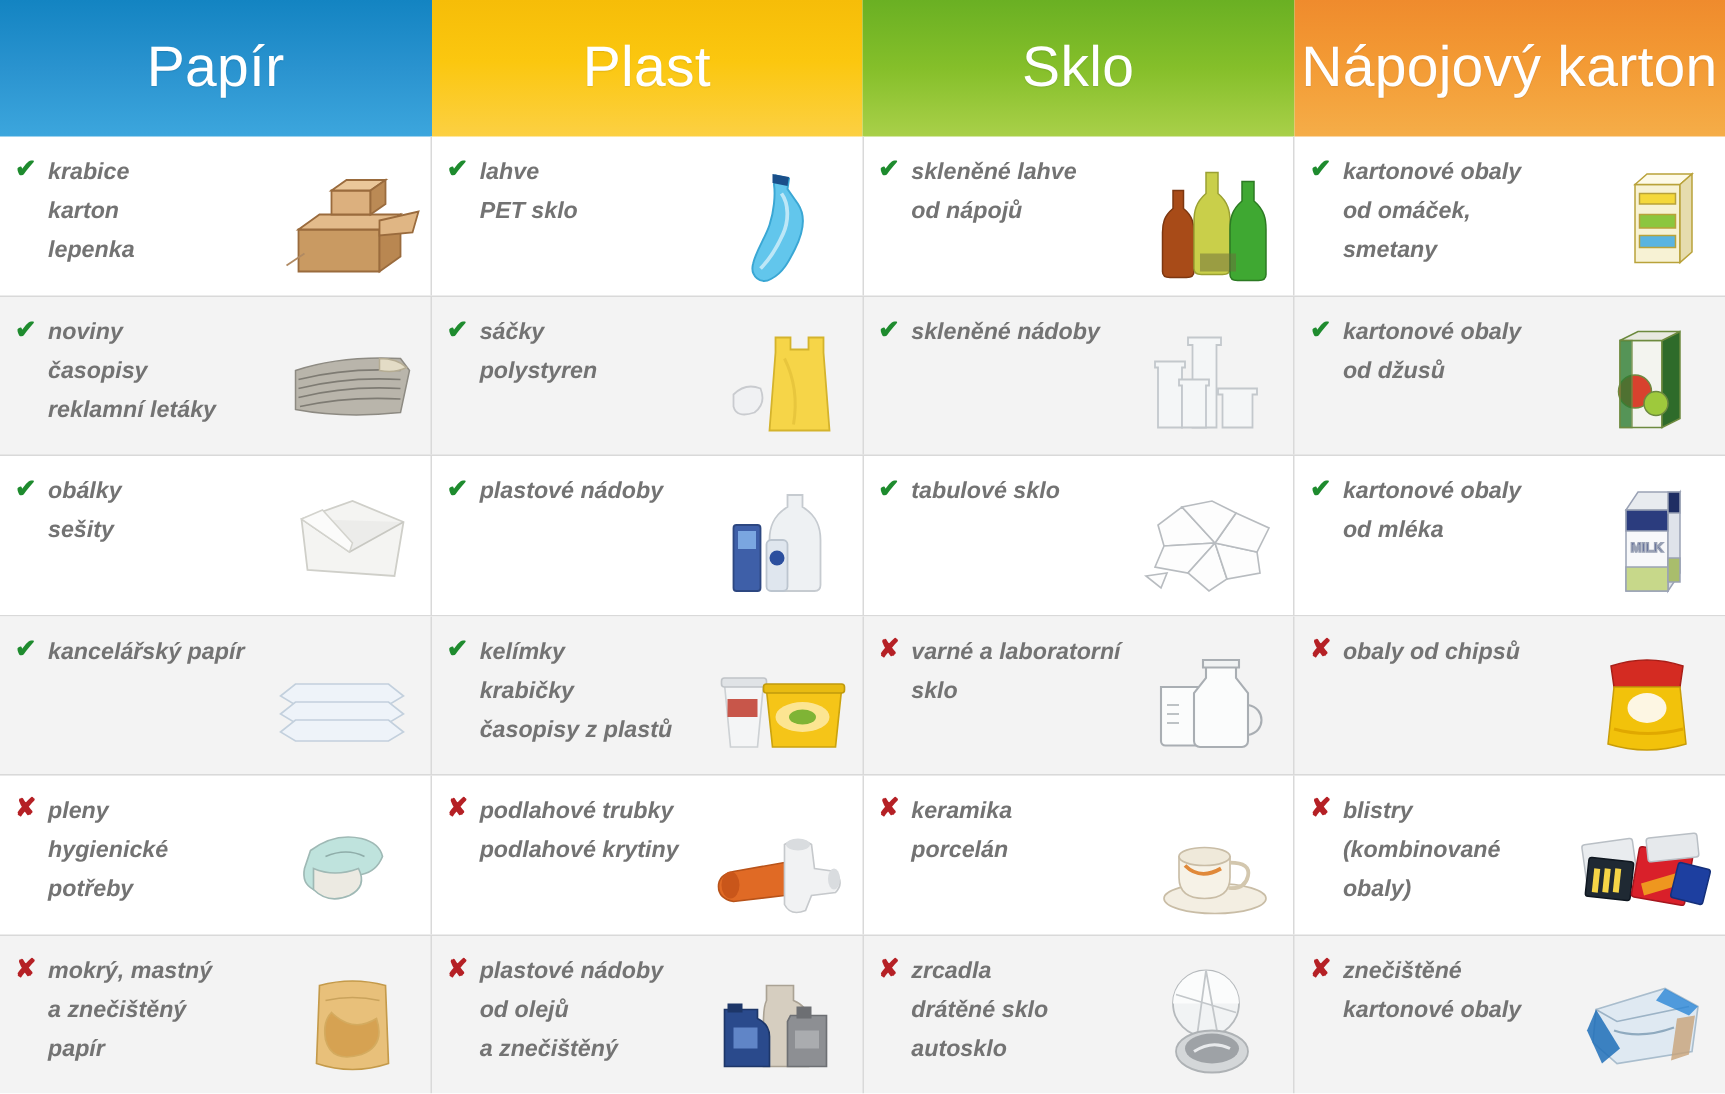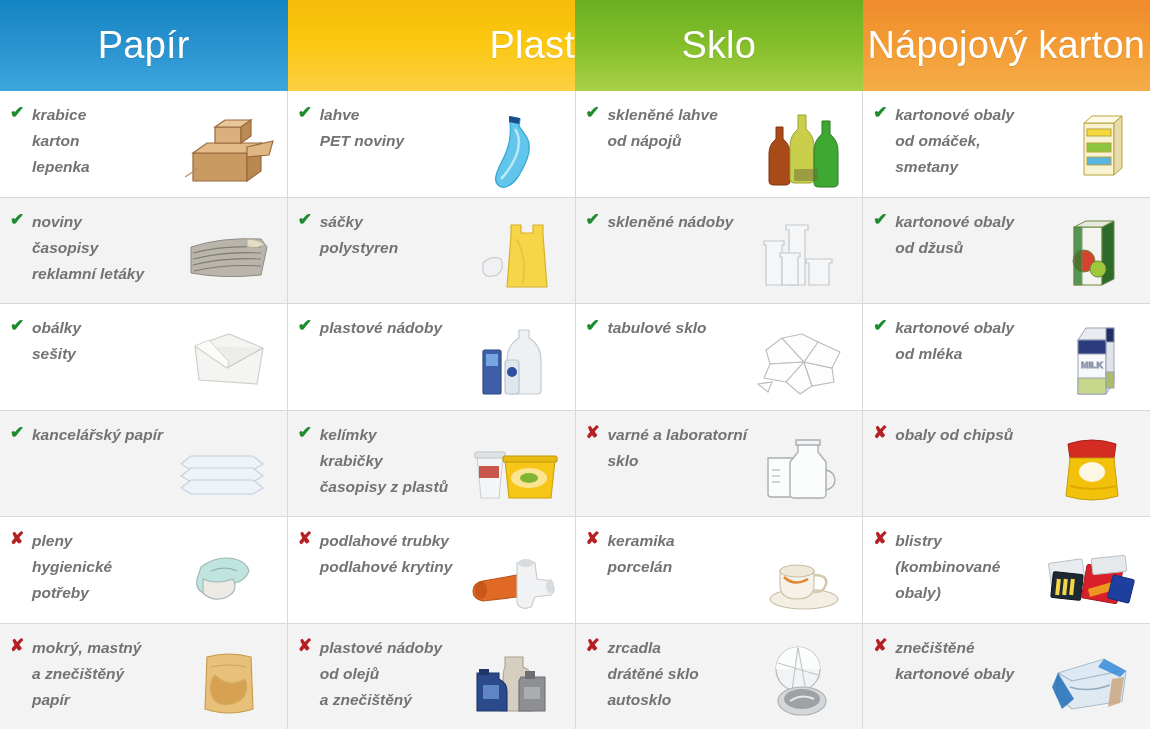--- a/index.html
+++ b/index.html
@@ -34,21 +34,21 @@
     text-align: center;
     color: #ffffff;
     font-size: 38px;
     font-weight: 400;
     line-height: 1.02;
     letter-spacing: 0.2px;
     box-sizing: border-box;
     text-shadow: 0 1px 1px rgba(0,0,0,0.10);
   }
   .header-cell.c0 { background: linear-gradient(180deg,#1384c2 0%, #2a93cf 50%, #3ca6dd 100%); }
-  .header-cell.c1 { background: linear-gradient(180deg,#f6bd08 0%, #fbc70f 45%, #fcd043 100%); justify-content: flex-end; }
+  .header-cell.c1 { background: linear-gradient(180deg,#f6bd08 0%, #fbc70f 45%, #fcd043 100%); }
   .header-cell.c2 { background: linear-gradient(180deg,#6ab023 0%, #85bf2a 50%, #a9d049 100%); }
   .header-cell.c3 { background: linear-gradient(180deg,#ef8b2d 0%, #f39a34 45%, #f5ad48 100%); }
 
   
   .body-rows {
     flex: 1 1 auto;
     display: flex;
     flex-direction: column;
   }
   .data-row {
@@ -91,21 +91,21 @@
     font-style: italic;
     line-height: 26px;
     color: #737373;
     padding-left: 2px;
     max-width: 175px;
   }
   .labels .line { white-space: nowrap; }
 
   .thumb {
     position: absolute;
-    right: 6px;
+    right: 0;
     bottom: 6px;
     width: 104px;
     height: 84px;
     pointer-events: none;
   }
   .thumb svg { width: 100%; height: 100%; display: block; }
 </style>
 </head>
 <body>
 
@@ -147,21 +147,21 @@
 <path d="M70 40 L96 34 L92 48 L70 50 Z" fill="#e0b684"></path>
 <path d="M8 70 L20 62" stroke="#b08a63" fill="none"></path>
               </g>
             </svg>
           </div>
         </div>
         <div class="cell">
           <div class="mark ok">✔</div>
           <div class="labels">
             <div class="line">lahve</div>
-            <div class="line">PET noviny</div>
+            <div class="line">PET sklo</div>
           </div>
           <div class="thumb">
             <svg viewBox="0 0 104 84">
               <g>
 <path d="M46 10 l9 2 -1 7 7 10 c6 9 3 20 -2 30 -4 8 -8 16 -16 20 -7 4 -14 -2 -12 -10 2 -9 8 -17 11 -26 3 -9 4 -20 3 -27 z" fill="#62c6ec" stroke="#3aa7d4" stroke-width="1.3"></path>
 <path d="M44 9 l11 2 -1 6 -10 -2z" fill="#1a4f8a"></path>
 <path d="M50 22 c5 7 5 18 1 27 -4 9 -10 18 -15 23" fill="none" stroke="#bde7f7" stroke-width="2.5"></path>
               </g>
             </svg>
           </div>

